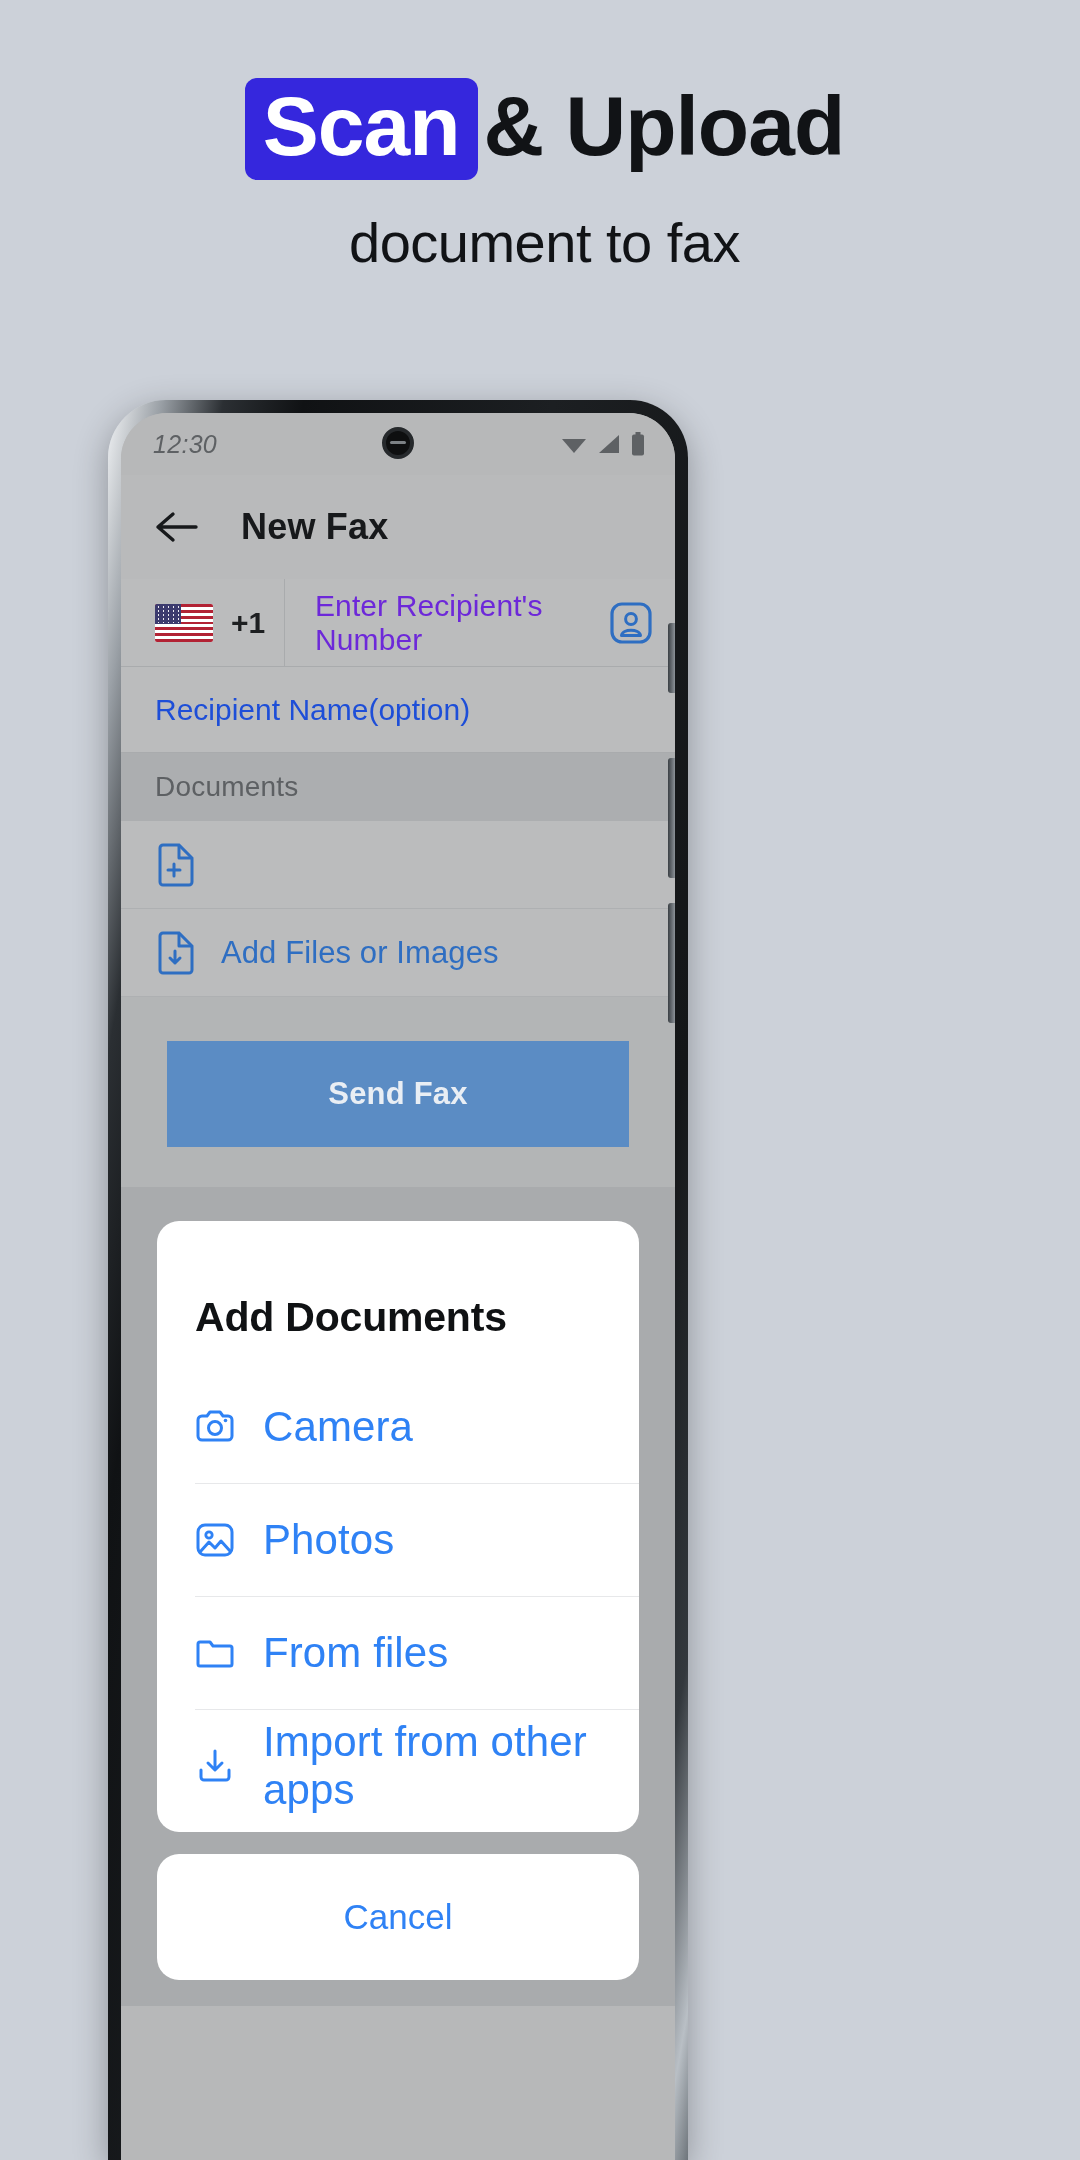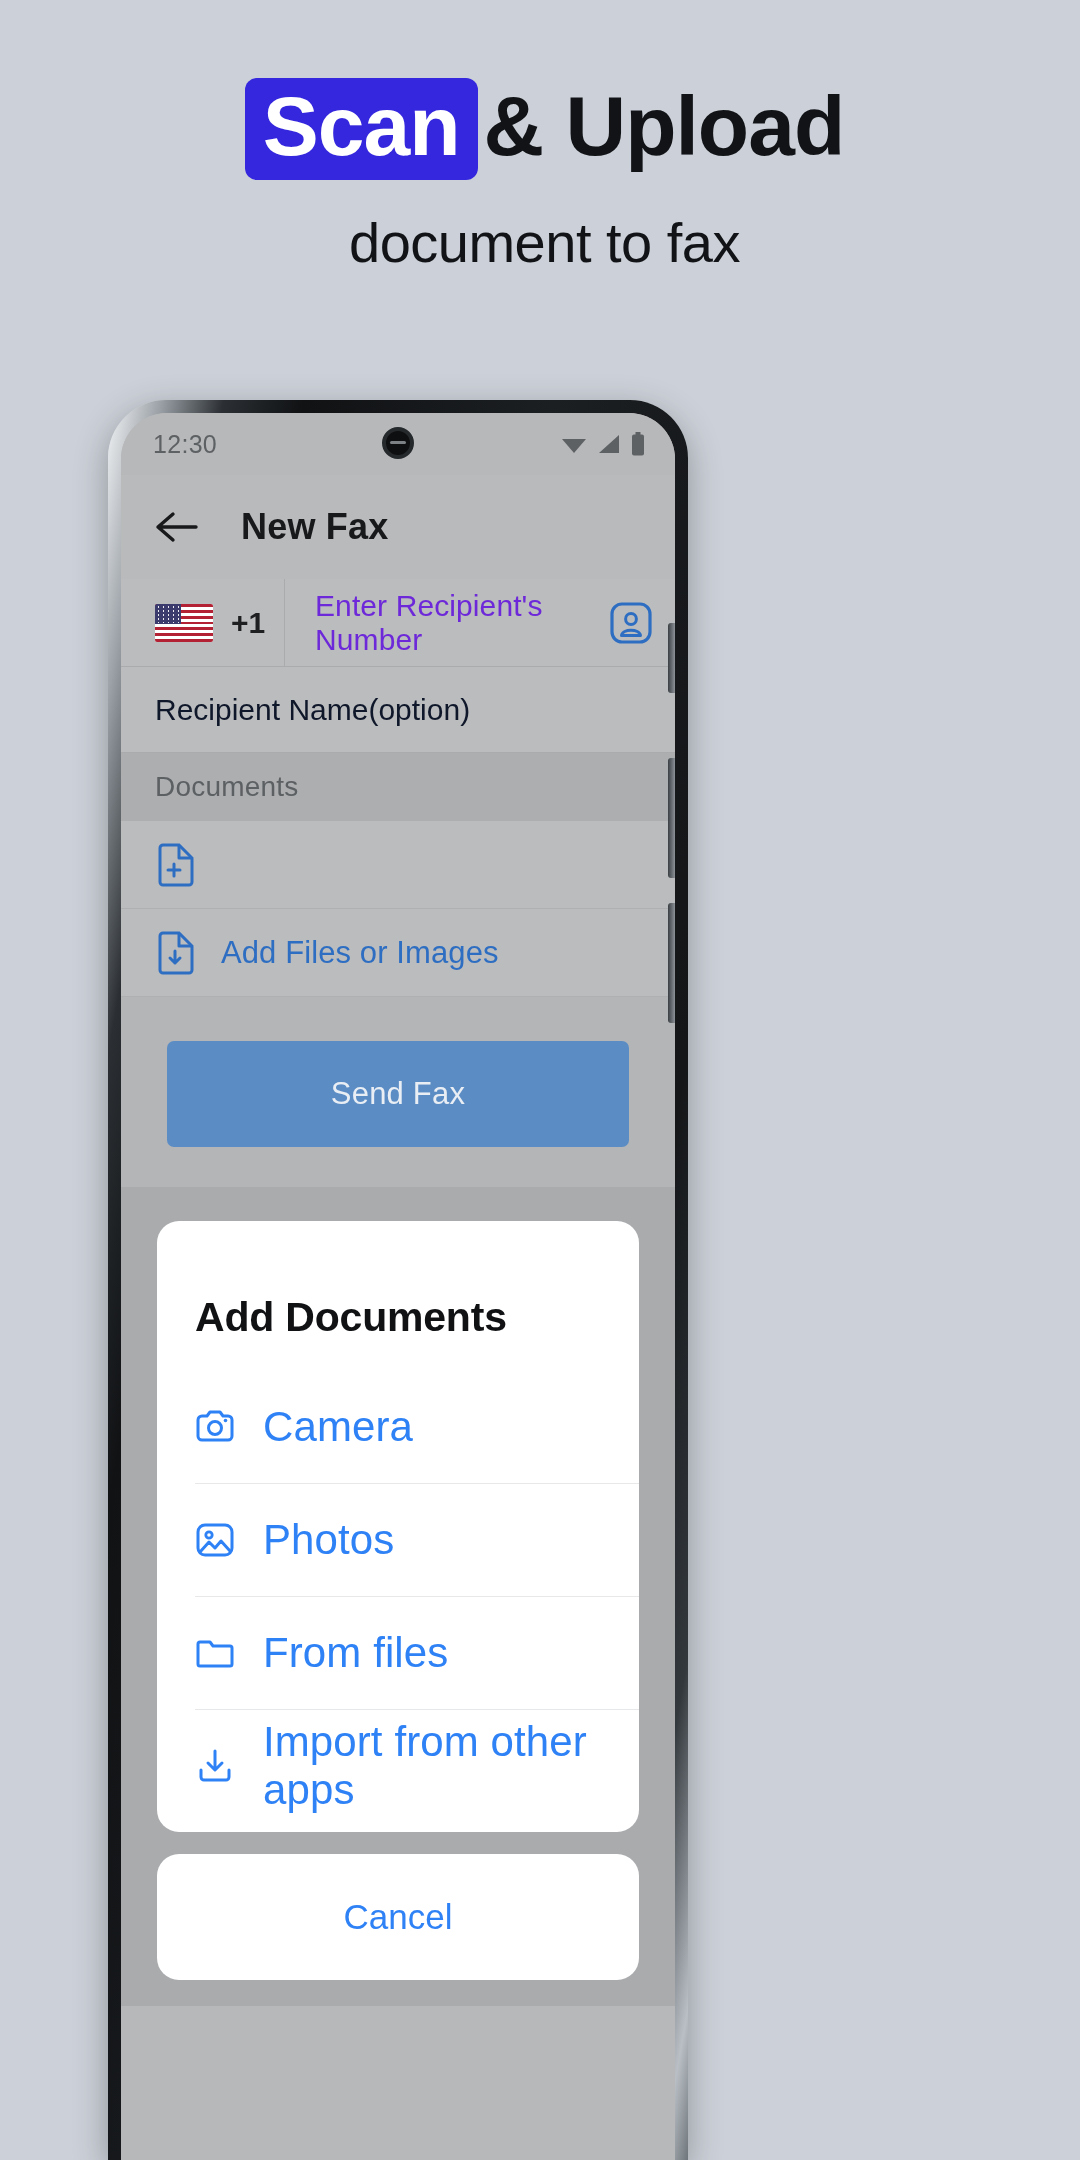--- a/index.html
+++ b/index.html
@@ -95,20 +95,21 @@
     background: #b7b8b9;
     display: flex;
     align-items: center;
     padding: 0 30px 0 32px;
   }
   .status-time {
     font-size: 25px;
     color: #5e6164;
     font-weight: 500;
     letter-spacing: .3px;
+    font-style: italic;
   }
   .status-icons {
     margin-left: auto;
     display: flex;
     align-items: center;
     gap: 11px;
   }
   .punchhole {
     position: absolute;
     left: 50%;
@@ -222,21 +223,21 @@
   .row-name {
     height: 86px;
     background: #bbbcbd;
     display: flex;
     align-items: center;
     padding-left: 34px;
     border-bottom: 1px solid #a9abad;
   }
   .name-placeholder {
     font-size: 30px;
-    color: #0f172a;
+    color: #1d4ed8;
   }
 
   .row-action {
     height: 88px;
     background: #bbbcbd;
     display: flex;
     align-items: center;
     padding-left: 36px;
     gap: 26px;
     border-bottom: 1px solid #aeb0b2;
@@ -247,28 +248,29 @@
     letter-spacing: .1px;
   }
 
   
   .sendfax-wrap {
     background: #b3b5b6;
     padding: 44px 46px 40px 46px;
   }
   .sendfax-btn {
     height: 106px;
-    border-radius: 7px;
+    border-radius: 0;
     background: #5b8cc4;
     display: flex;
     align-items: center;
     justify-content: center;
     font-size: 31px;
     color: #e9eef4;
     letter-spacing: .2px;
+    font-weight: bold;
   }
 
   .filler { background: #a9abad; height: 34px; }
 
   
   .sheet-area {
     background: #a9abad;
     padding: 0 36px 26px 36px;
   }
 

